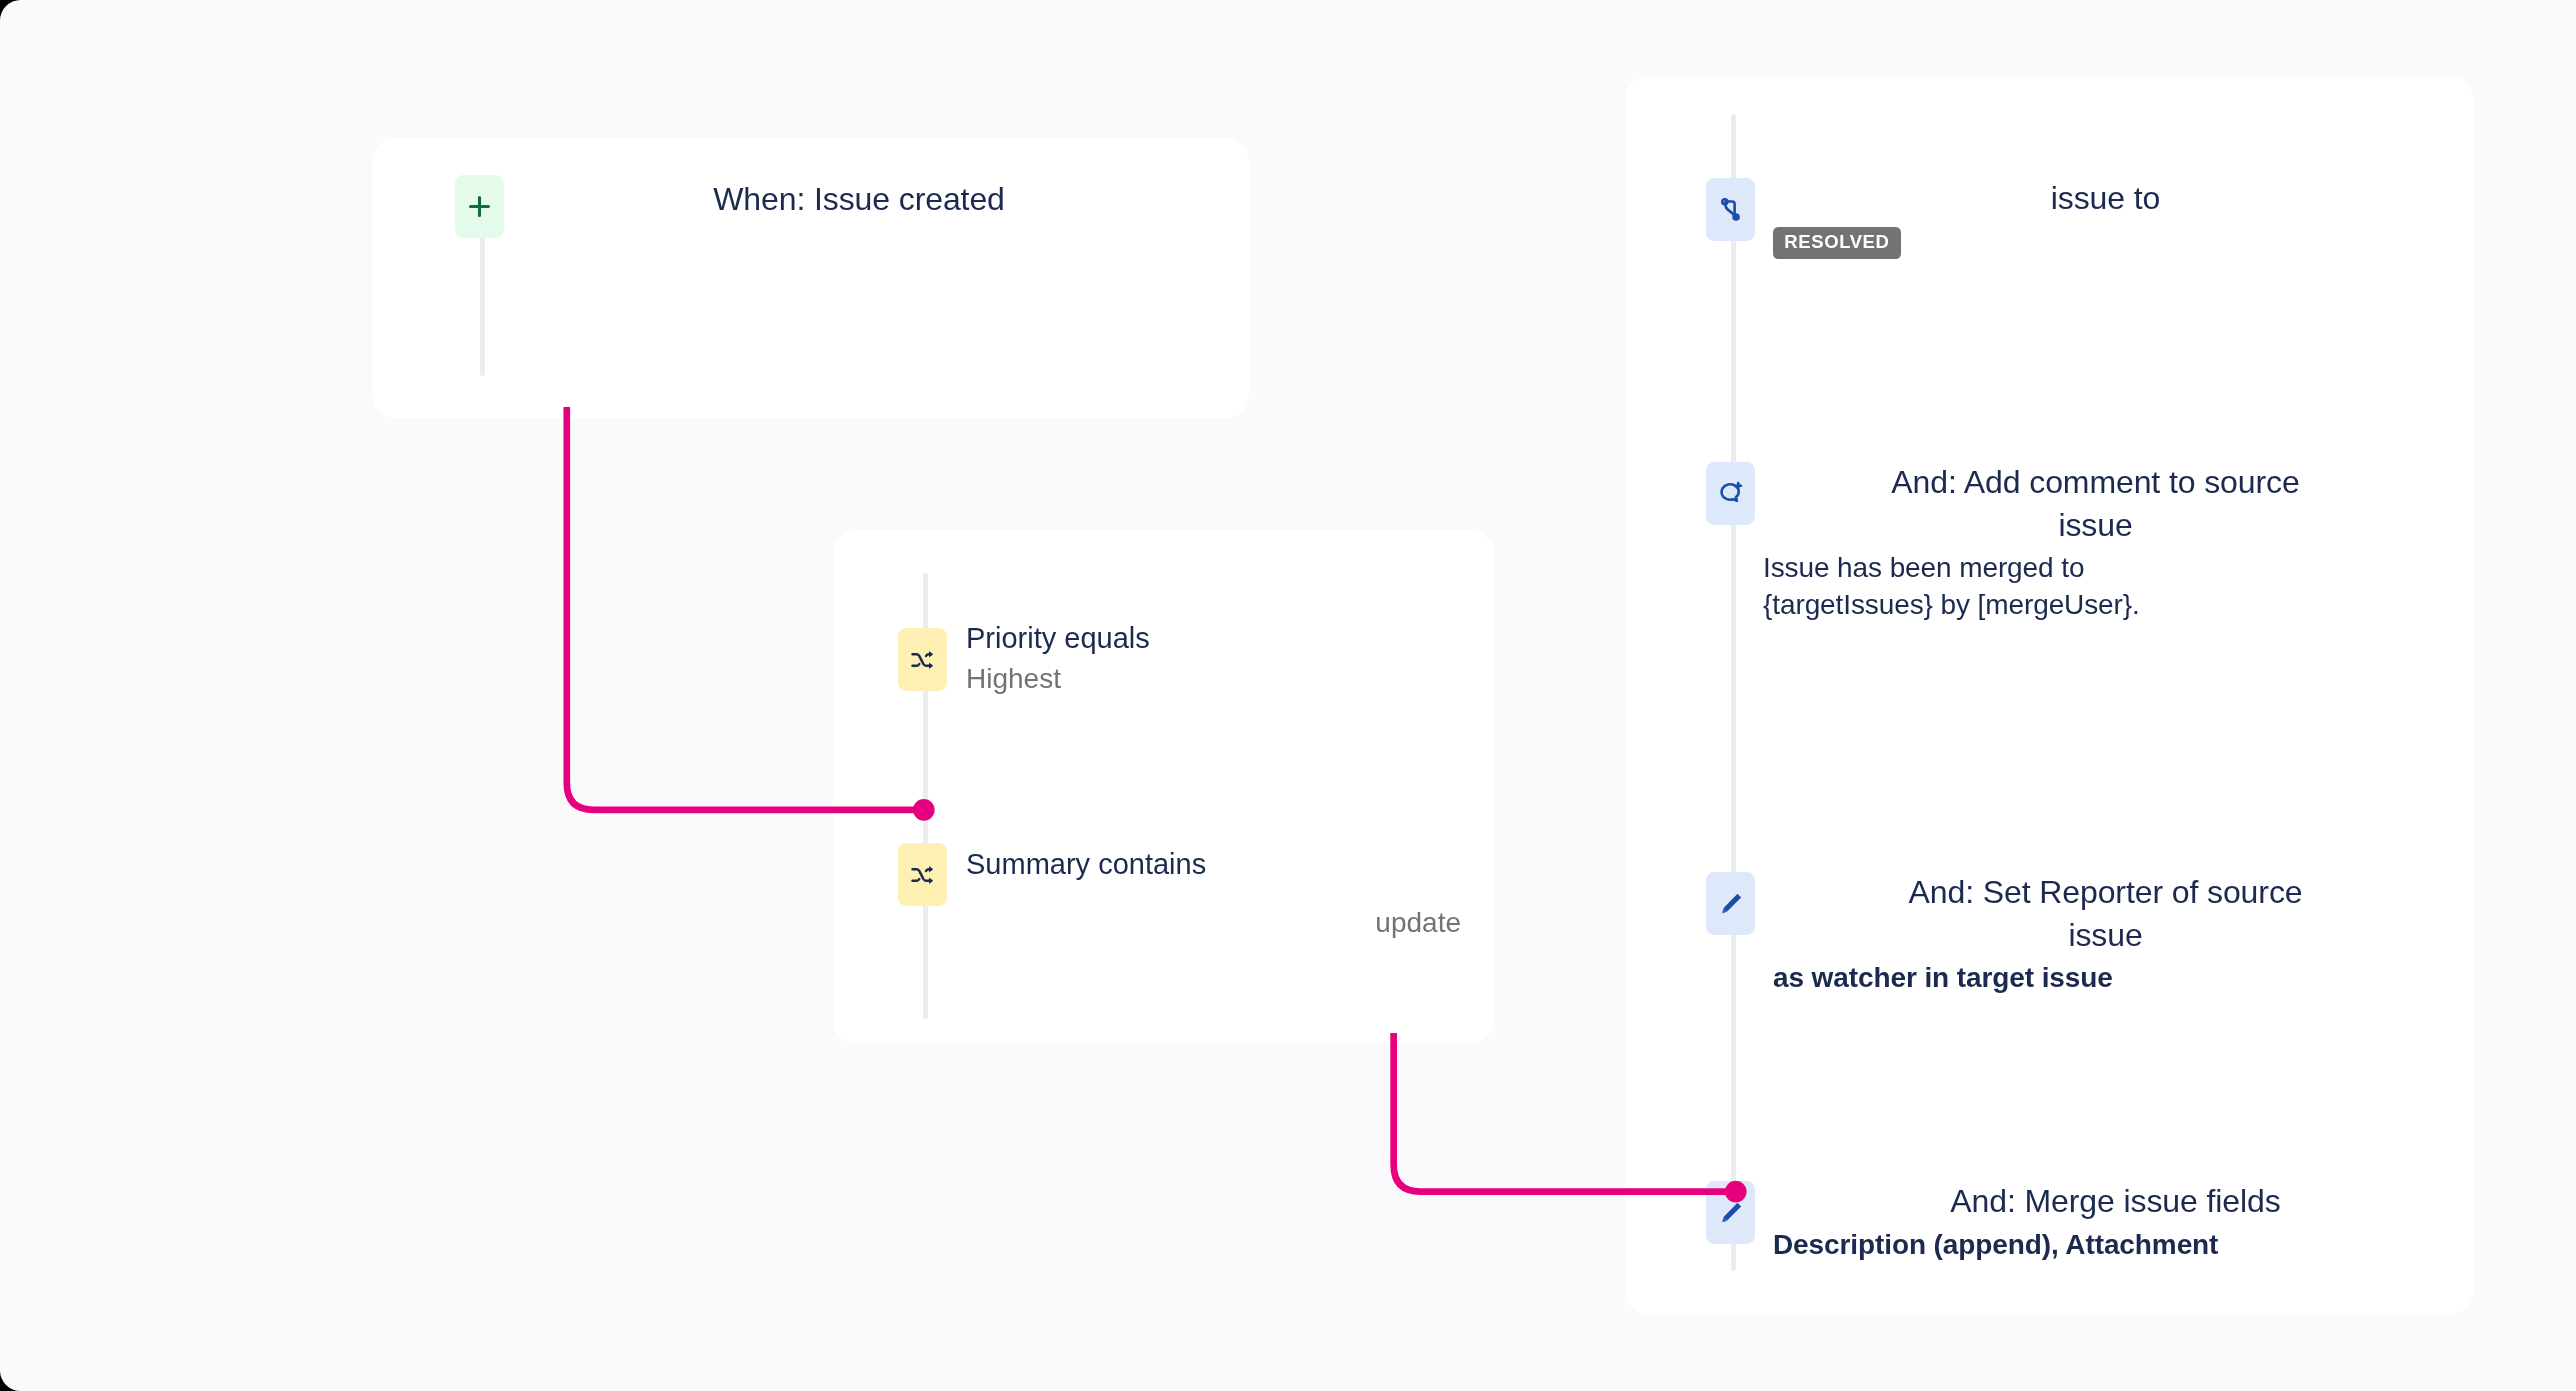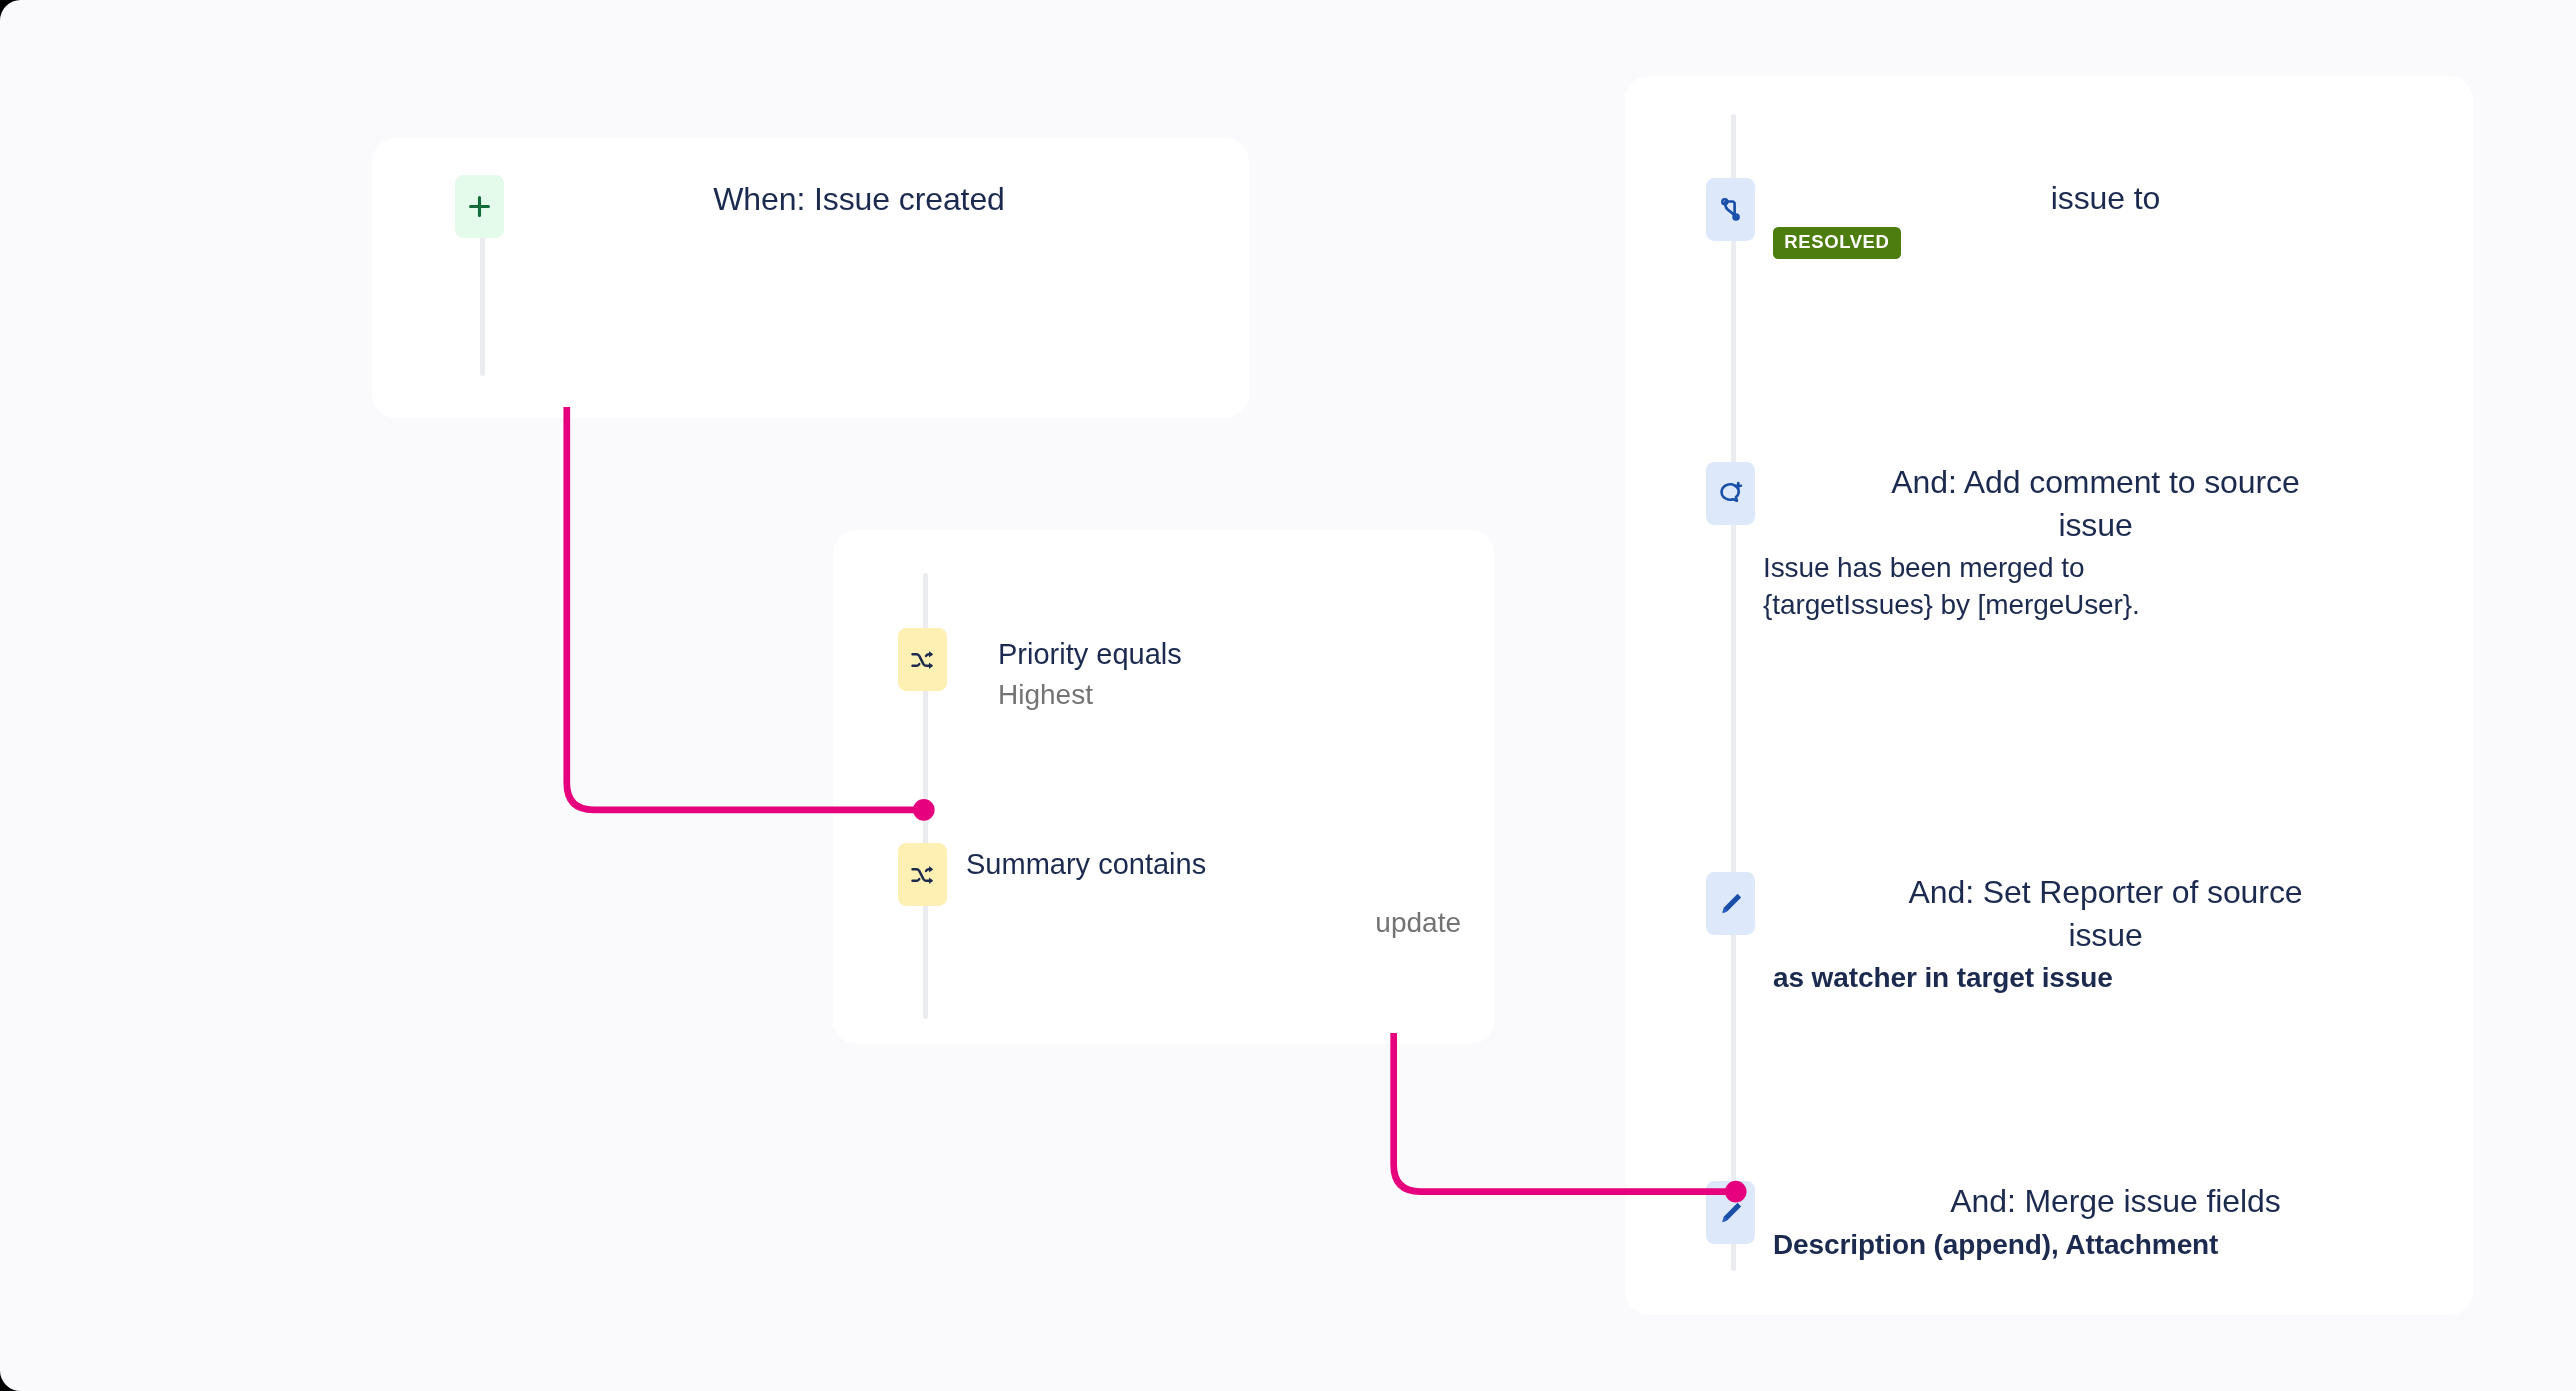--- a/index.html
+++ b/index.html
@@ -104,21 +104,21 @@
   .small-sub {
     font-size: 28px;
     line-height: 1.3;
     color: #737373;
     font-weight: 400;
   }
 
   
   .badge {
     display: inline-block;
-    background: #4d7c0f;
+    background: #737373;
     color: #FFFFFF;
     font-size: 18.5px;
     font-weight: 700;
     letter-spacing: 0.6px;
     padding: 6.2px 11.3px 7.2px 11.3px;
     border-radius: 5.2px;
     line-height: 1;
     margin-top: 7.2px;
   }
 
@@ -157,21 +157,21 @@
       <svg width="28" height="28" viewBox="0 0 24 24" aria-hidden="true">
         <g stroke="#1B2A4E" stroke-width="2.1" fill="none" stroke-linecap="round" stroke-linejoin="round">
           <path d="M3 7h3.4c1.1 0 1.8.6 2.4 1.5l3.6 7c.6.9 1.3 1.5 2.4 1.5H19"></path>
           <path d="M3 17h3.4c1.1 0 1.8-.6 2.4-1.5"></path>
           <path d="M14.6 8.5c.6-.9 1.3-1.5 2.4-1.5H19"></path>
         </g>
         <path d="M17.2 4.2L20.6 7l-3.4 2.8z" fill="#1B2A4E"></path>
         <path d="M17.2 14.2L20.6 17l-3.4 2.8z" fill="#1B2A4E"></path>
       </svg>
     </div>
-    <div class="block" style="left:133px; top:106px; width:495px;margin-left:32px;">
+    <div class="block" style="left:133px; top:90px; width:495px;">
       <div class="small-title">Priority equals</div>
       <div class="small-sub" style="margin-top:3.1px;">Highest</div>
     </div>
 
     <div class="chip yellow" style="left:65px; top:313px;">
       <svg width="28" height="28" viewBox="0 0 24 24" aria-hidden="true">
         <g stroke="#1B2A4E" stroke-width="2.1" fill="none" stroke-linecap="round" stroke-linejoin="round">
           <path d="M3 7h3.4c1.1 0 1.8.6 2.4 1.5l3.6 7c.6.9 1.3 1.5 2.4 1.5H19"></path>
           <path d="M3 17h3.4c1.1 0 1.8-.6 2.4-1.5"></path>
           <path d="M14.6 8.5c.6-.9 1.3-1.5 2.4-1.5H19"></path>

